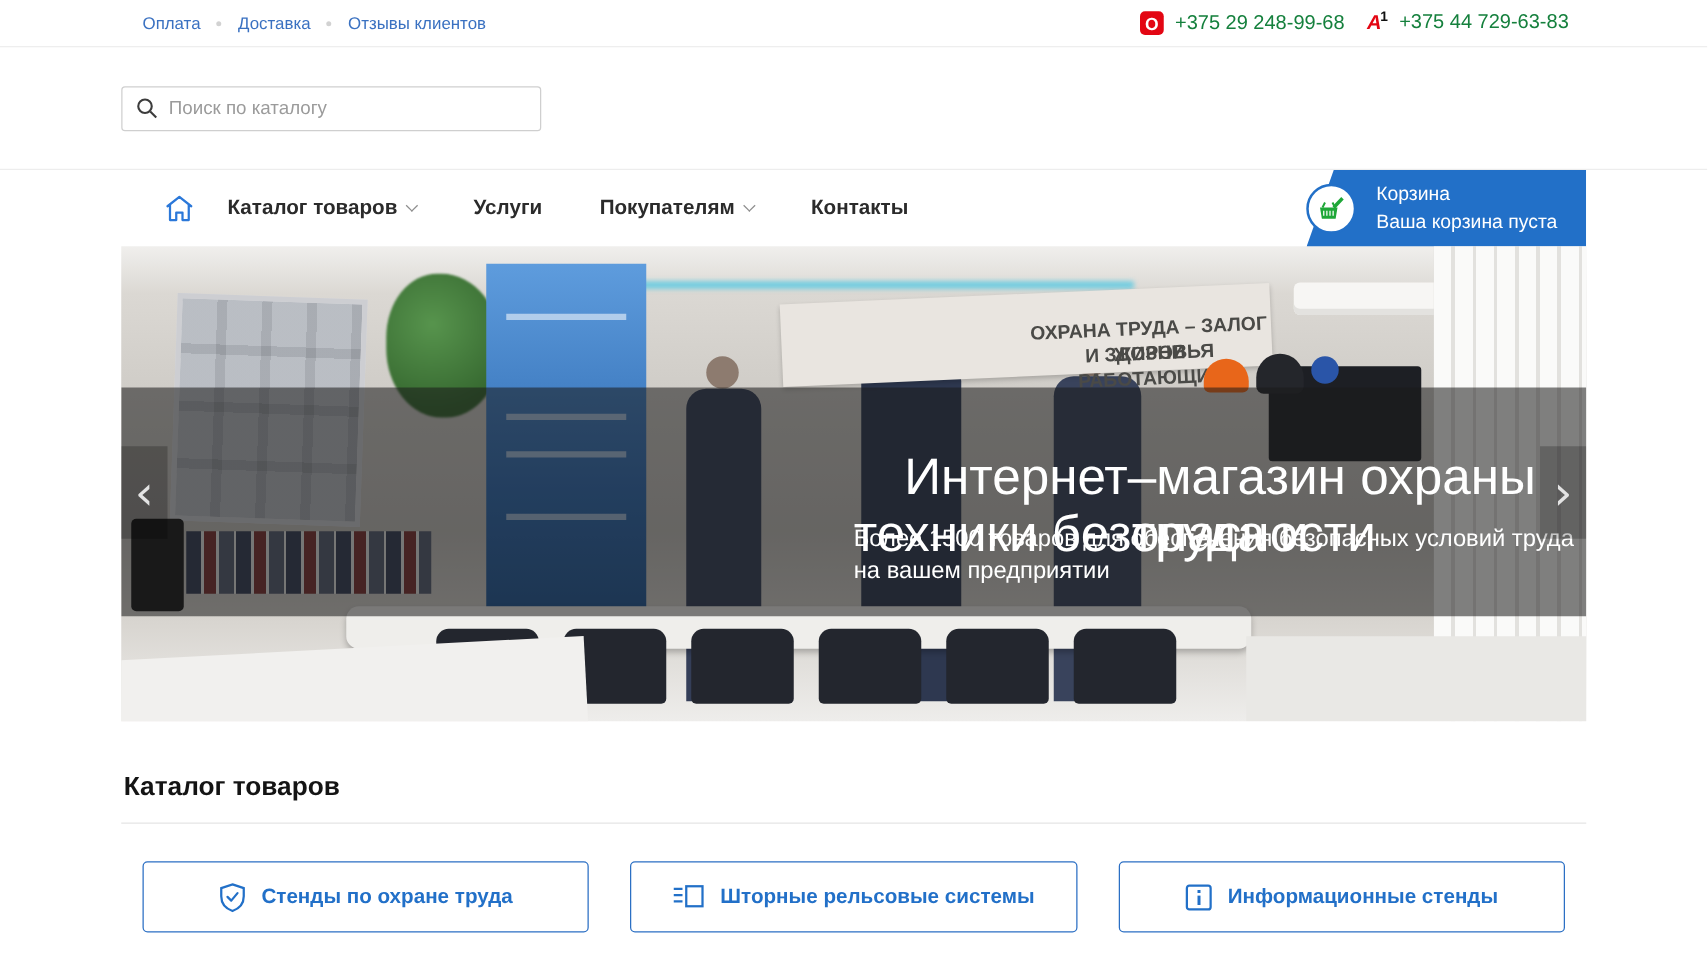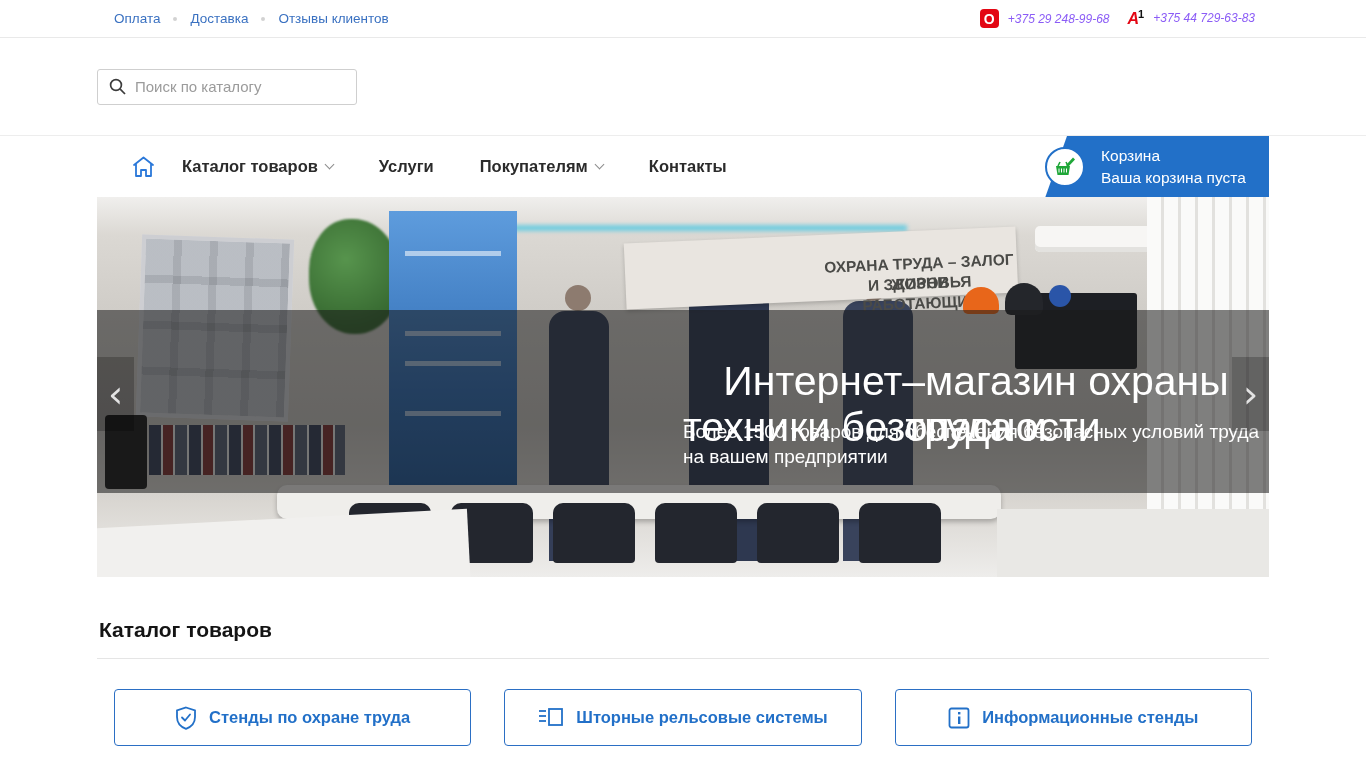--- a/index.html
+++ b/index.html
@@ -8,35 +8,35 @@
   .container { width:1172px; margin:0 auto; position:relative; }
 
   
   .topbar { height:38px; border-bottom:1px solid #e9e9e9; background:#fff; }
   .topbar .container { height:100%; display:flex; align-items:center; justify-content:space-between; }
   .top-links { display:flex; align-items:center; padding-left:17px; }
   .top-link { color:#3a71c1; font-size:13.5px; text-decoration:none; cursor:pointer; }
   .dot-sep { width:4px; height:4px; border-radius:50%; background:#d2d2d2; margin:0 13px; }
   .phones { display:flex; align-items:center; gap:18px; padding-right:14px; }
   .phone { display:flex; align-items:center; gap:9px; }
-  .phone-num { font-size:12px; color:#8b5cf6;font-style:italic; }
+  .phone-num { font-size:16px; color:#15803d; }
   .mts-ic { width:19px; height:19px; background:#e30613; border-radius:4px; color:#fff;
             font-weight:bold; font-size:14px; display:flex; align-items:center; justify-content:center; }
   .a1-ic { font-weight:bold; font-size:16px; line-height:1; }
   .a1-a { color:#e30613; font-style:italic; }
   .a1-1 { color:#111; font-size:11px; vertical-align:super; margin-left:-1px; }
 
   
   .header { height:97px; background:#fff; }
   .header .container { height:100%; display:flex; align-items:center; justify-content:space-between; }
   .logo { display:flex; align-items:center; gap:13px; cursor:pointer; }
   .logo-text-name { font-size:26px; font-weight:bold; color:#2b2f36; letter-spacing:.5px; }
   .logo-text-by { font-size:26px; color:#5a5f66; font-weight:normal; }
   .logo-tagline { font-size:11px; color:#6a6f76; letter-spacing:3.2px; margin-top:3px; }
-  .search-box { width:260px; height:36px; border:1px solid #cfcfcf; border-radius:3px;
+  .search-box { width:336px; height:36px; border:1px solid #cfcfcf; border-radius:3px;
                 display:flex; align-items:center; padding:0 11px; gap:9px; background:#fff; }
   .search-box input { border:none; outline:none; font-size:15px; color:#333; width:100%;
                       font-family:"Liberation Sans", sans-serif; }
   .search-box input::placeholder { color:#9b9b9b; }
 
   
   .nav { height:62px; background:#fff; border-top:1px solid #ededed; position:relative; }
   .nav .container { height:100%; display:flex; align-items:center; }
   .home-btn { margin-left:34px; margin-right:26px; display:flex; align-items:center; cursor:pointer; }
   .nav-items { display:flex; align-items:center; gap:46px; }

